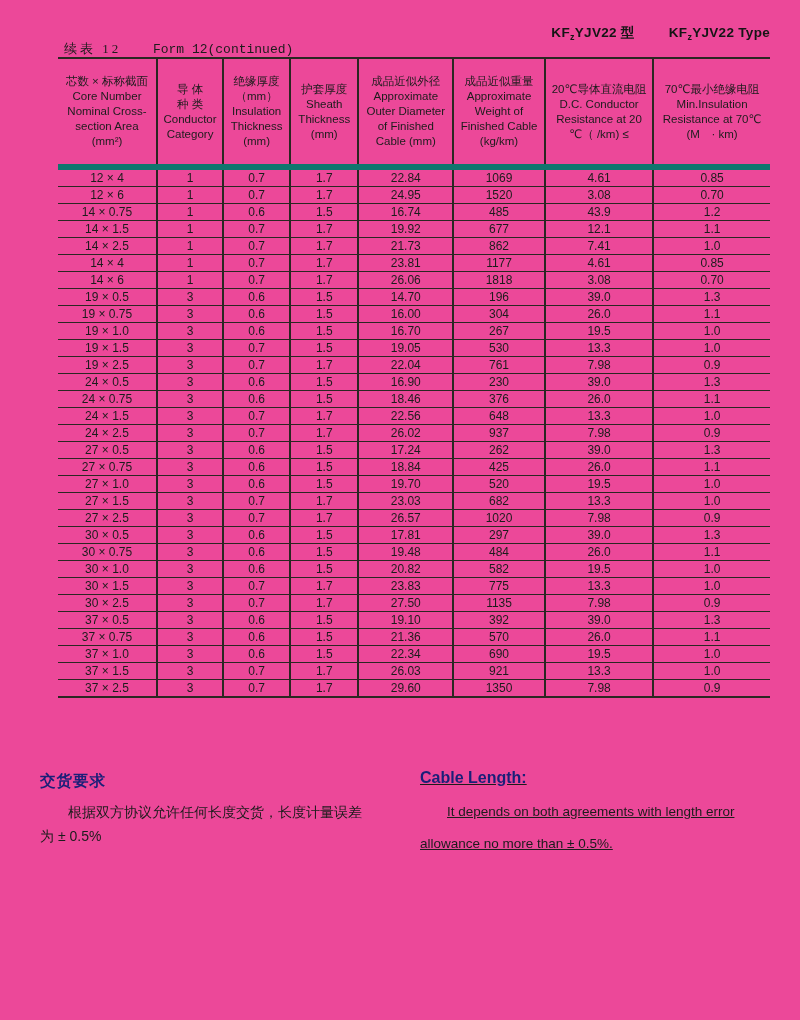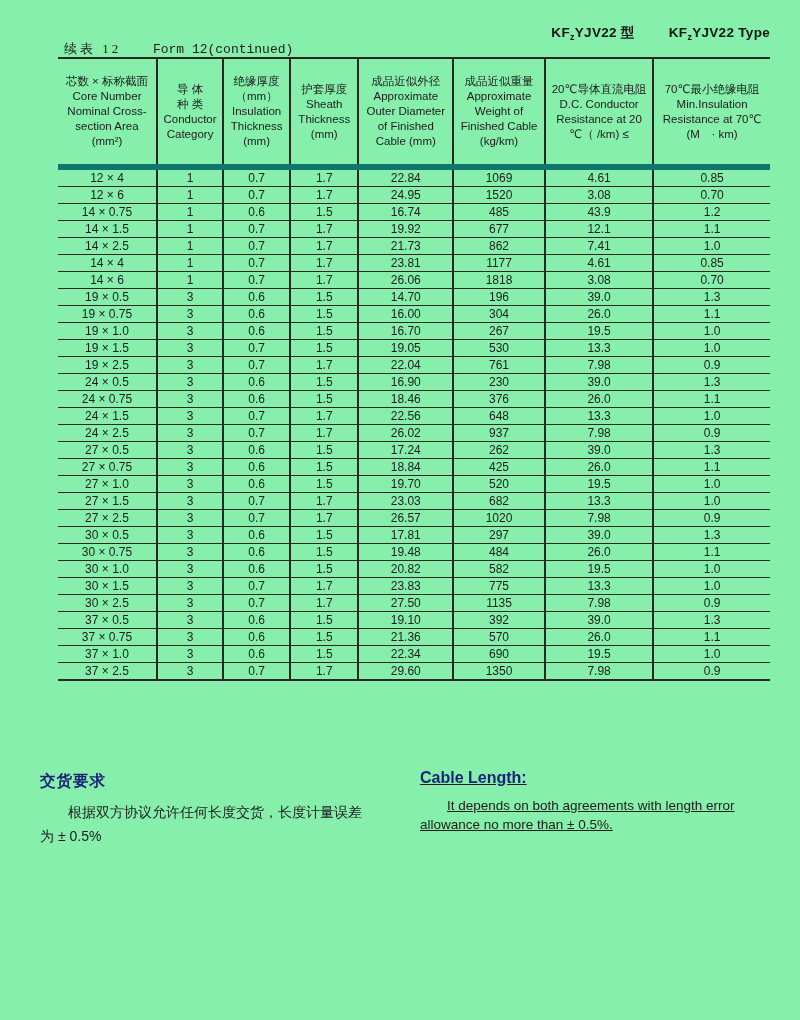--- a/index.html
+++ b/index.html
@@ -5,21 +5,21 @@
   html, body {
     margin: 0;
     padding: 0;
     background: #e8e0cd;
     font-family: "Liberation Sans", "DejaVu Sans", sans-serif;
   }
   .page {
     position: relative;
     width: 800px;
     height: 1020px;
-    background: #86efac;
+    background: #ec4899;
     color: #1c1c1c;
     overflow: hidden;
   }
   
   .model-title {
     position: absolute;
     top: 24px;
     right: 30px;
     font-size: 13.5px;
     font-weight: bold;
@@ -110,21 +110,21 @@
   }
   .note-text {
     font-size: 14px;
     line-height: 24px;
     color: #1c1c1c;
     text-indent: 2em;
   }
   .delivery-block { top: 771px; left: 40px; width: 352px; }
   .delivery-block .note-text { margin-top: 8px; width: 330px; }
   .length-block { top: 769px; left: 420px; width: 352px; text-decoration: underline; }
-  .length-block .note-text { margin-top: 9px; font-size: 13.5px; line-height: 19px; }
+  .length-block .note-text { margin-top: 9px; font-size: 13.5px; line-height: 32px; }
 </style>
 </head>
 <body>
 
 <div class="page">
 
   <div class="model-title">
     <span><span>KF</span><sub>z</sub><span>YJV22 型</span></span>
     <span class="gap"></span>
     <span><span>KF</span><sub>z</sub><span>YJV22 Type</span></span>
@@ -488,20 +488,30 @@
             <td>37 × 1.0</td>
             <td>3</td>
             <td>0.6</td>
             <td>1.5</td>
             <td>22.34</td>
             <td>690</td>
             <td>19.5</td>
             <td>1.0</td>
           </tr>
           <tr>
+            <td>37 × 1.5</td>
+            <td>3</td>
+            <td>0.7</td>
+            <td>1.7</td>
+            <td>26.03</td>
+            <td>921</td>
+            <td>13.3</td>
+            <td>1.0</td>
+          </tr>
+          <tr>
             <td>37 × 2.5</td>
             <td>3</td>
             <td>0.7</td>
             <td>1.7</td>
             <td>29.60</td>
             <td>1350</td>
             <td>7.98</td>
             <td>0.9</td>
           </tr>
         </tbody>

